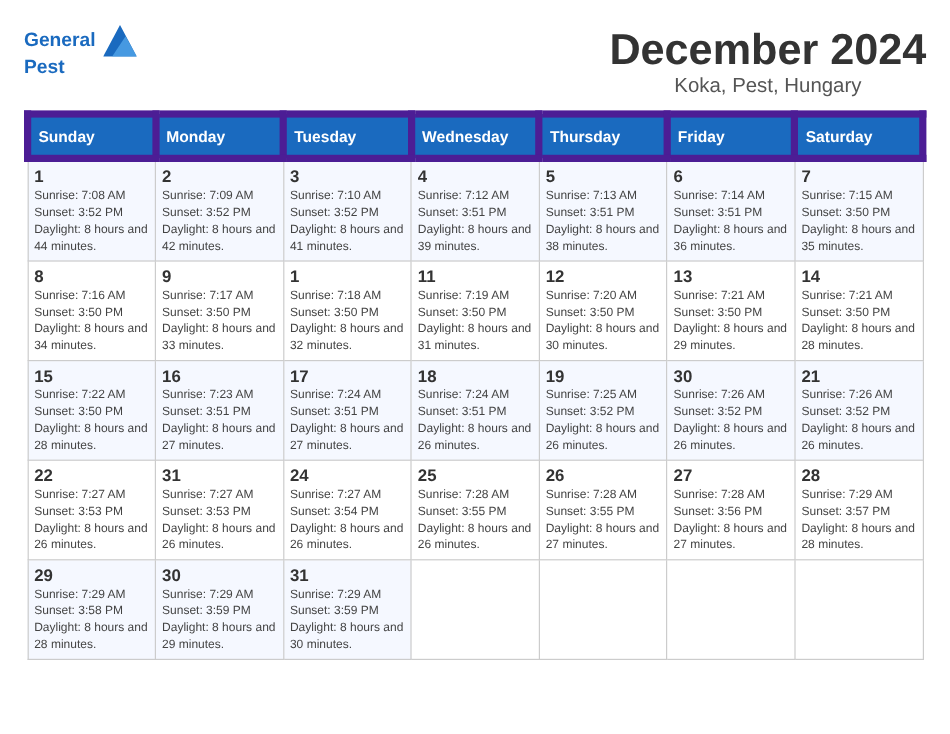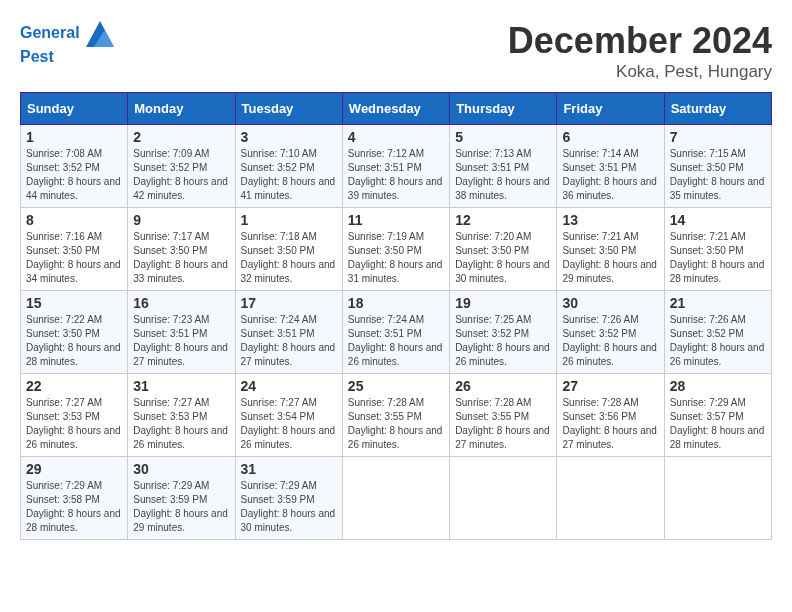--- a/index.html
+++ b/index.html
@@ -28,21 +28,21 @@
     }
     .logo-text span {
       color: #1a6abf;
     }
     .logo-icon {
       width: 28px;
       height: 28px;
       margin-left: 2px;
     }
     .title-area {
-      text-align: right;
+      text-align: center;
     }
     .month-title {
       font-size: 36px;
       font-weight: bold;
       color: #333;
     }
     .location {
       font-size: 17px;
       color: #555;
     }
@@ -51,21 +51,21 @@
       border-collapse: collapse;
       font-size: 11px;
     }
     thead th {
       background-color: #1a6abf;
       color: #fff;
       text-align: left;
       padding: 8px 6px;
       font-size: 13px;
       font-weight: bold;
-      border: 1px solid #4c1d95;
+      border: 6px solid #4c1d95;
     }
     tbody td {
       border: 1px solid #ccc;
       vertical-align: top;
       padding: 4px 5px;
       width: 14.28%;
       min-height: 80px;
       background: #fff;
     }
     tbody tr:nth-child(odd) td {

